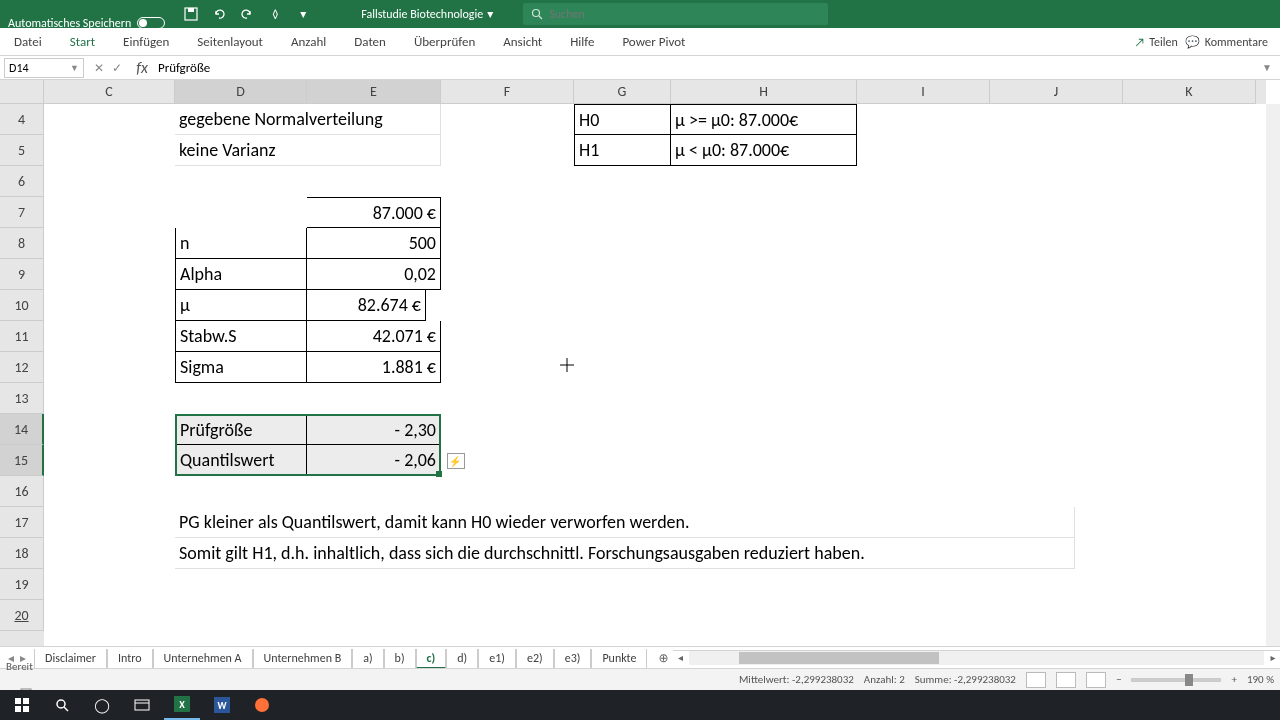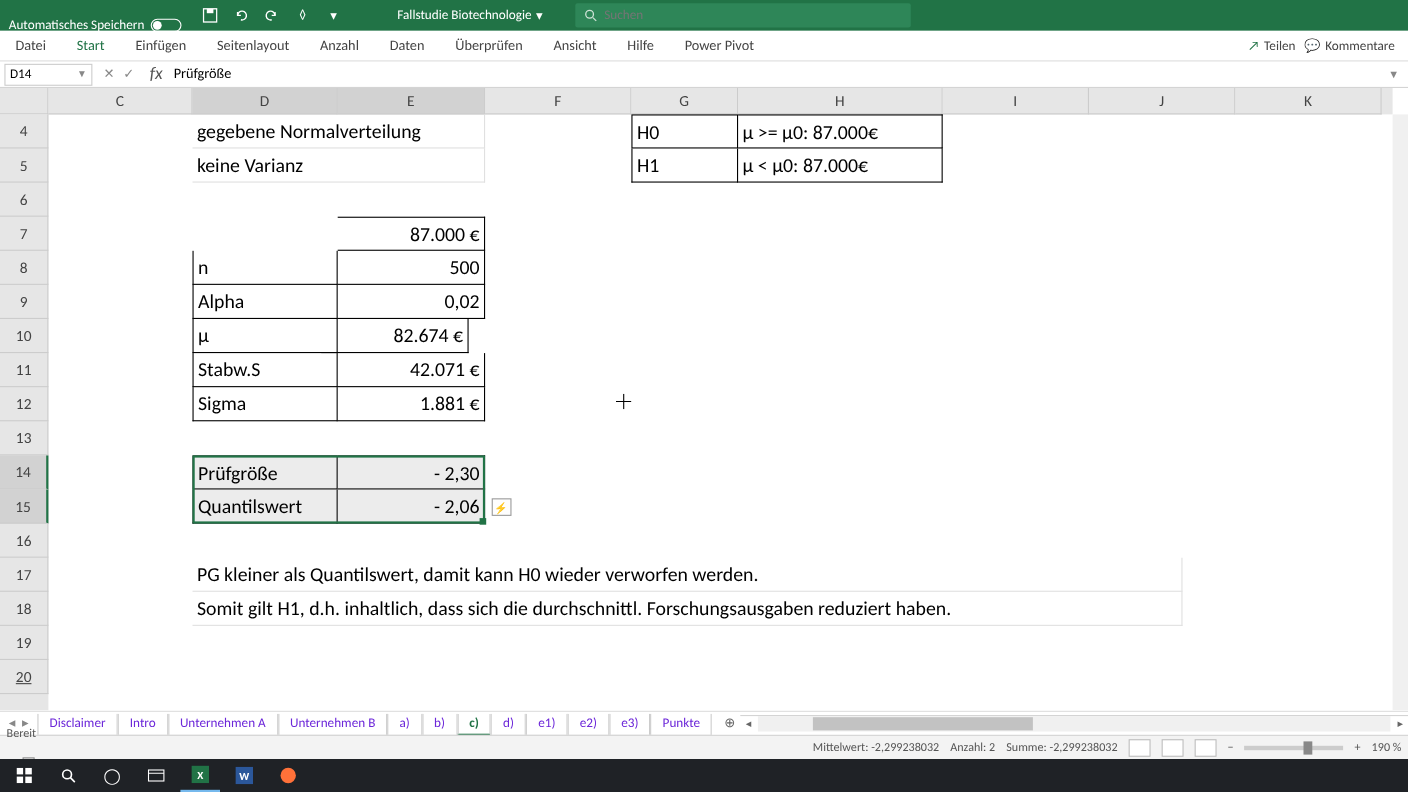--- a/index.html
+++ b/index.html
@@ -57,21 +57,21 @@
 
 .vscroll { position: absolute; top: 24px; right: 0; width: 14px; bottom: 0; background: #f0f0f0; }
 .hscroll-area { height: 16px; display: flex; border-top: 1px solid #d4d4d4; }
 .hscroll-arrow { width: 14px; height: 14px; display: flex; align-items: center; justify-content: center; color: #666; font-size: 10px; }
 .hscroll-track { flex: 1; height: 14px; background: #f0f0f0; position: relative; margin: 0 2px; }
 .hscroll-thumb { position: absolute; height: 12px; top: 1px; background: #c2c2c2; left: 50px; width: 200px; }
 
 
 .sheet-tabs { height: 22px; background: #fff; border-top: 1px solid #d4d4d4; display: flex; align-items: center; font-size: 12px; }
 .sheet-nav { display: flex; gap: 6px; padding: 0 8px; color: #888; }
-.sheet-tab { padding: 0 10px; height: 20px; display: flex; align-items: center; border: 1px solid #ccc; border-top: none; background: #fff; color: #6d28d9; margin-top: 2px; }
+.sheet-tab { padding: 0 10px; height: 20px; display: flex; align-items: center; border: 1px solid #ccc; border-top: none; background: #fff; color: #404040; margin-top: 2px; }
 .sheet-tab.active { border-bottom: 2px solid #217346; color: #217346; font-weight: 600; background: #fff; }
 .sheet-add { width: 20px; height: 20px; display: flex; align-items: center; justify-content: center; color: #666; margin-left: 6px; }
 
 
 .statusbar { height: 22px; background: #f3f3f3; border-top: 1px solid #d4d4d4; display: flex; align-items: center; font-size: 11px; color: #555; padding: 0 6px; }
 .status-left { display: flex; gap: 12px; align-items: flex-end; flex-direction: column; }
 .status-right { margin-left: auto; display: flex; align-items: center; gap: 10px; }
 .view-btn { width: 20px; height: 16px; border: 1px solid #bbb; background: #fff; }
 .zoom-slider { width: 90px; height: 4px; background: #ccc; position: relative; }
 .zoom-slider::after { content: ""; position: absolute; width: 8px; height: 12px; background: #888; top: -4px; left: 60%; }

